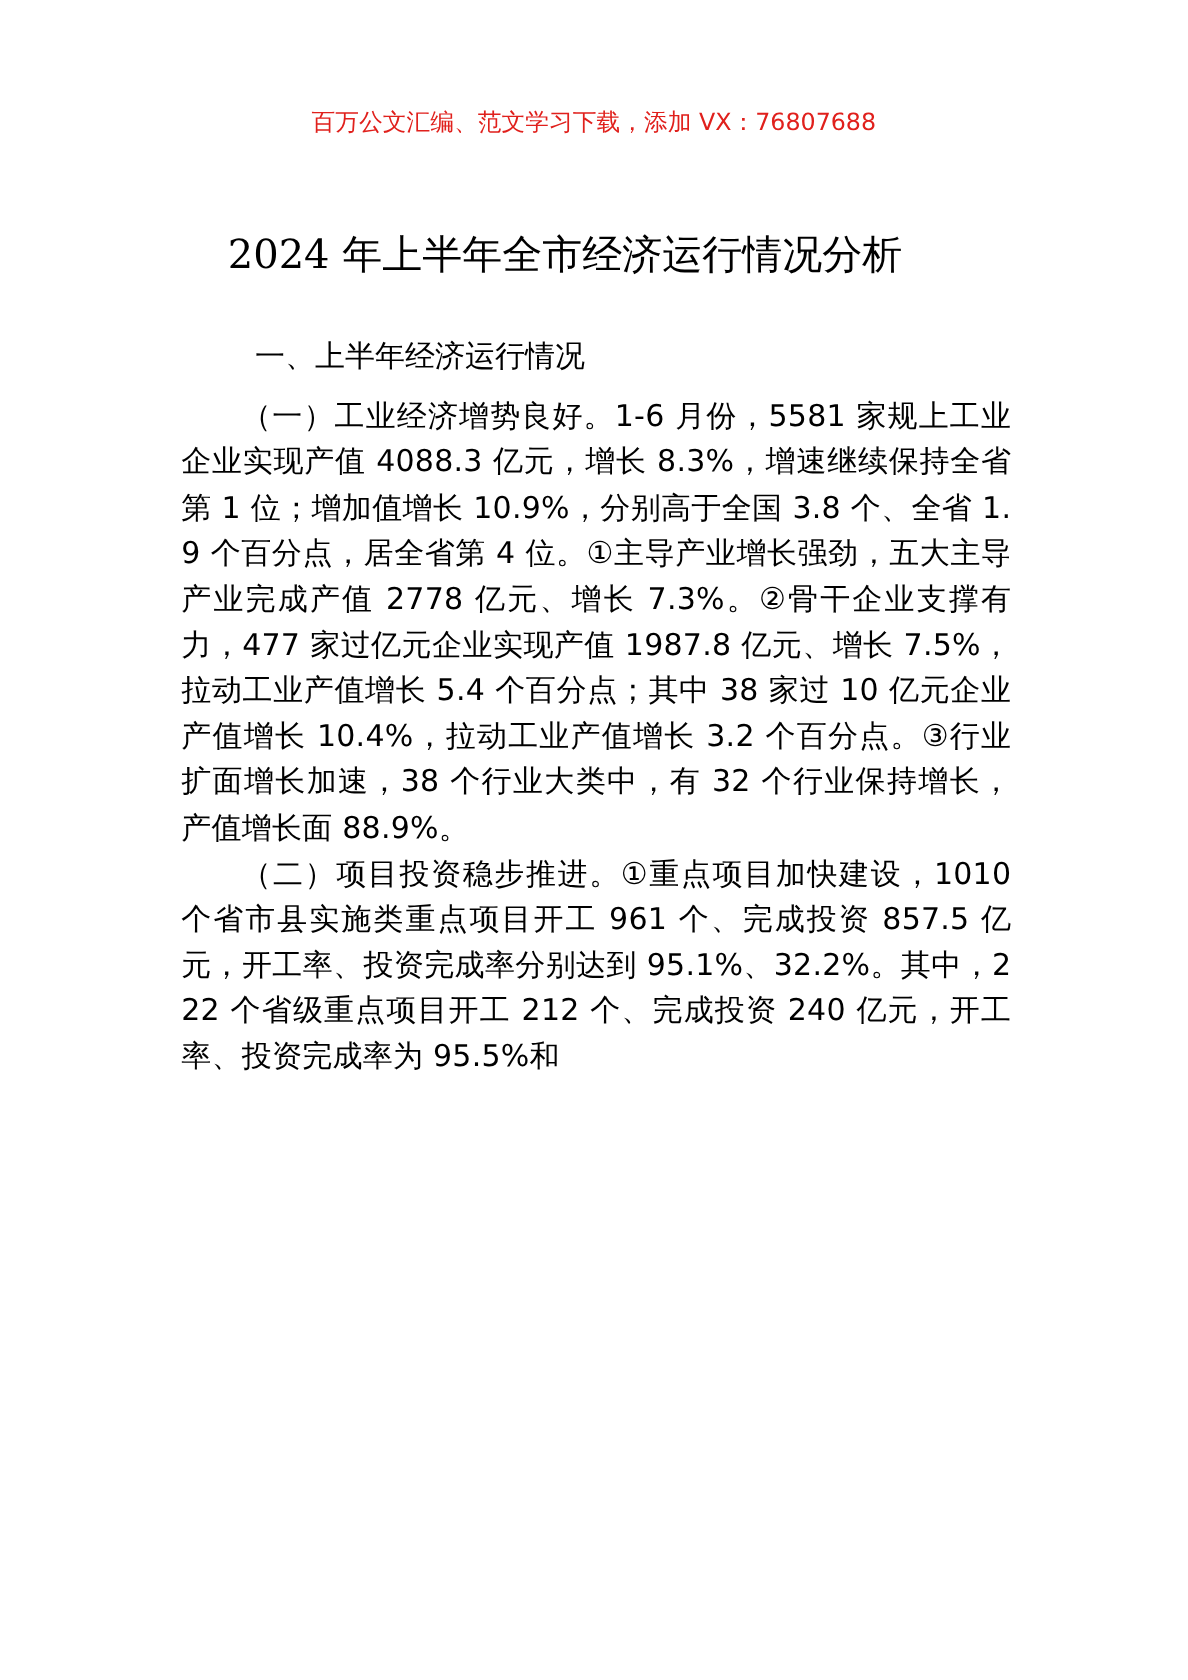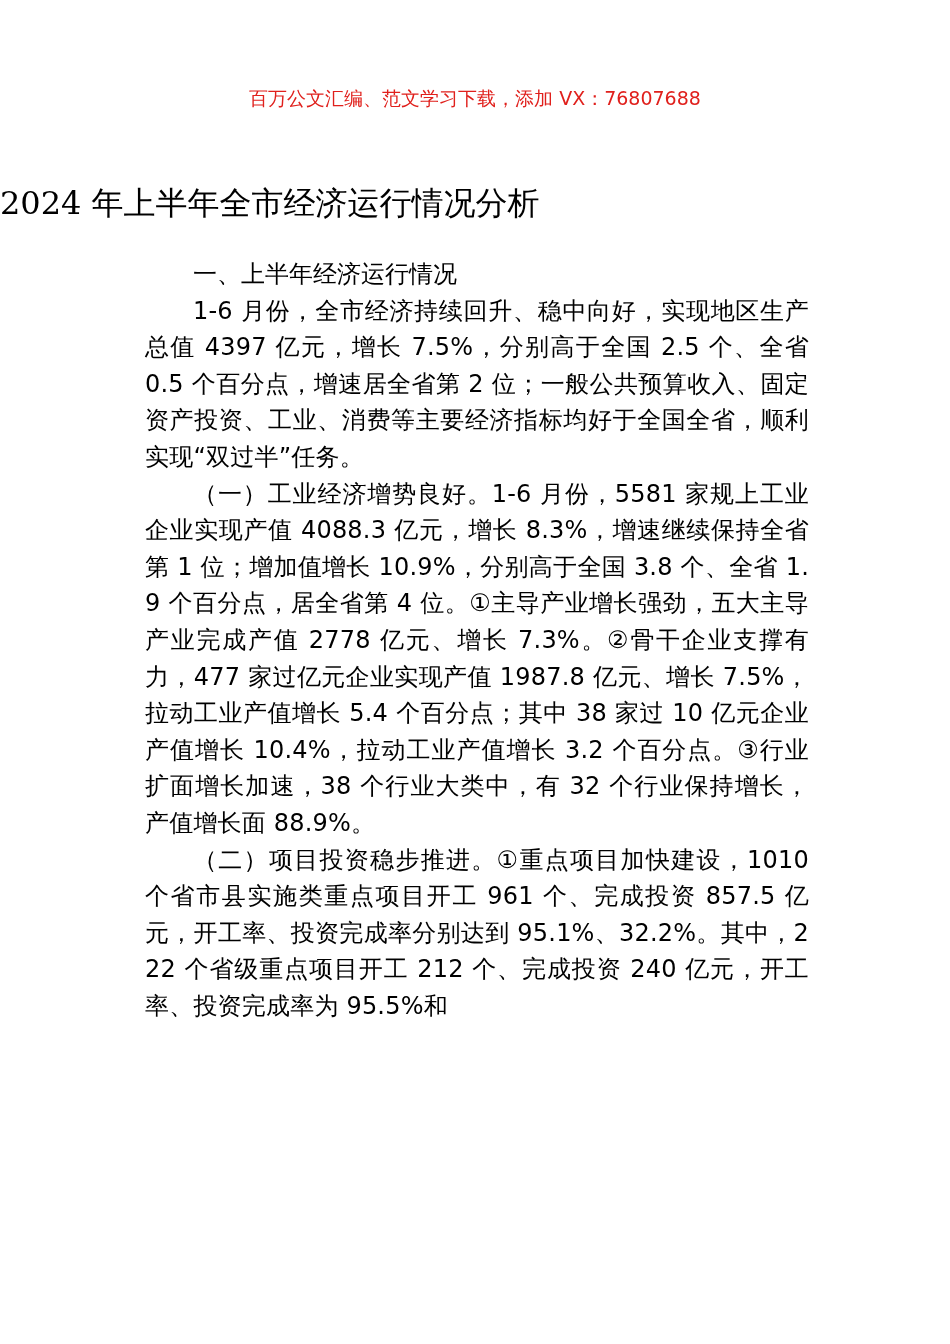--- a/index.html
+++ b/index.html
@@ -24,53 +24,54 @@
       font-size: 19px;
       line-height: 28px;
       color: #e0201c;
       letter-spacing: 0px;
     }
     .doc-title {
       position: absolute;
       top: 180px;
       left: 0;
       width: 880px;
+      text-align: center;
       font-family: "DejaVu Serif", "Liberation Serif", serif;
       font-size: 32px;
       line-height: 46px;
       color: #000000;
+      padding-left: 12px;
     }
     .doc-body {
       position: absolute;
       top: 256px;
       left: 145px;
       width: 664px;
     }
     .para {
       margin: 0;
       font-size: 24px;
       line-height: 36.6px;
       text-indent: 48px;
       text-align: justify;
       text-justify: inter-character;
       word-break: break-all;
       letter-spacing: 0.2px;
     }
     .heading-para {
-      margin: 0;
+      margin: 11px;
       font-size: 24px;
       line-height: 36.6px;
       text-indent: 48px;
     }
   </style>
 </head>
 <body>
 
 <div class="watermark">百万公文汇编、范文学习下载，添加 VX：76807688</div>
 
 <h1 class="doc-title" style="margin:0;font-weight:normal;">2024 年上半年全市经济运行情况分析</h1>
 
 <div class="doc-body">
   <p class="heading-para">一、上半年经济运行情况</p>
-  <p class="para">1-6 月份，全市经济持续回升、稳中向好，实现地区生产总值 4397 亿元，增长 7.5%，分别高于全国 2.5 个、全省 0.5 个百分点，增速居全省第 2 位；一般公共预算收入、固定资产投资、工业、消费等主要经济指标均好于全国全省，顺利实现“双过半”任务。</p>
   <p class="para">（一）工业经济增势良好。1-6 月份，5581 家规上工业企业实现产值 4088.3 亿元，增长 8.3%，增速继续保持全省第 1 位；增加值增长 10.9%，分别高于全国 3.8 个、全省 1.9 个百分点，居全省第 4 位。①主导产业增长强劲，五大主导产业完成产值 2778 亿元、增长 7.3%。②骨干企业支撑有力，477 家过亿元企业实现产值 1987.8 亿元、增长 7.5%，拉动工业产值增长 5.4 个百分点；其中 38 家过 10 亿元企业产值增长 10.4%，拉动工业产值增长 3.2 个百分点。③行业扩面增长加速，38 个行业大类中，有 32 个行业保持增长，产值增长面 88.9%。</p>
   <p class="para">（二）项目投资稳步推进。①重点项目加快建设，1010 个省市县实施类重点项目开工 961 个、完成投资 857.5 亿元，开工率、投资完成率分别达到 95.1%、32.2%。其中，222 个省级重点项目开工 212 个、完成投资 240 亿元，开工率、投资完成率为 95.5%和</p>
 </div>
 
 </body></html>

